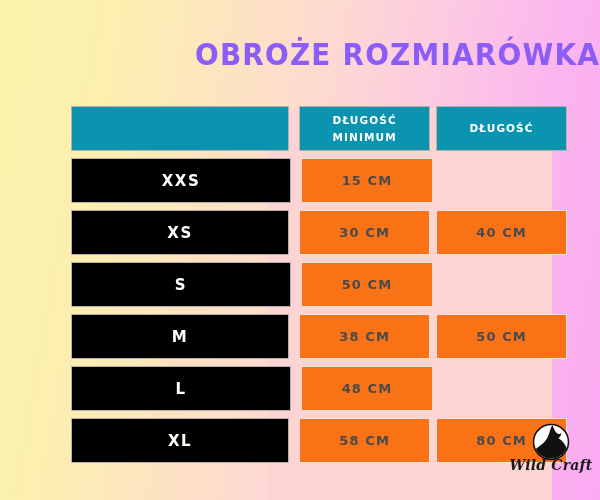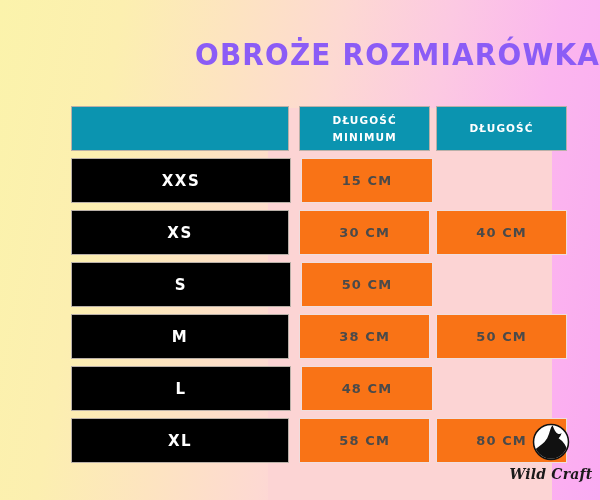--- a/index.html
+++ b/index.html
@@ -132,21 +132,20 @@
     left: 0;
     top: 34px;
     width: 92px;
     text-align: center;
     font-family: "DejaVu Serif", serif;
     font-style: italic;
     font-weight: bold;
     font-size: 14px;
     color: #1a1a1a;
     letter-spacing: 0.2px;
-    margin-top: 9px;
   }
 </style>
 </head>
 <body>
 
 <div class="panel"></div>
 
 <div class="title">OBROŻE ROZMIARÓWKA</div>
 
 <div class="table">

